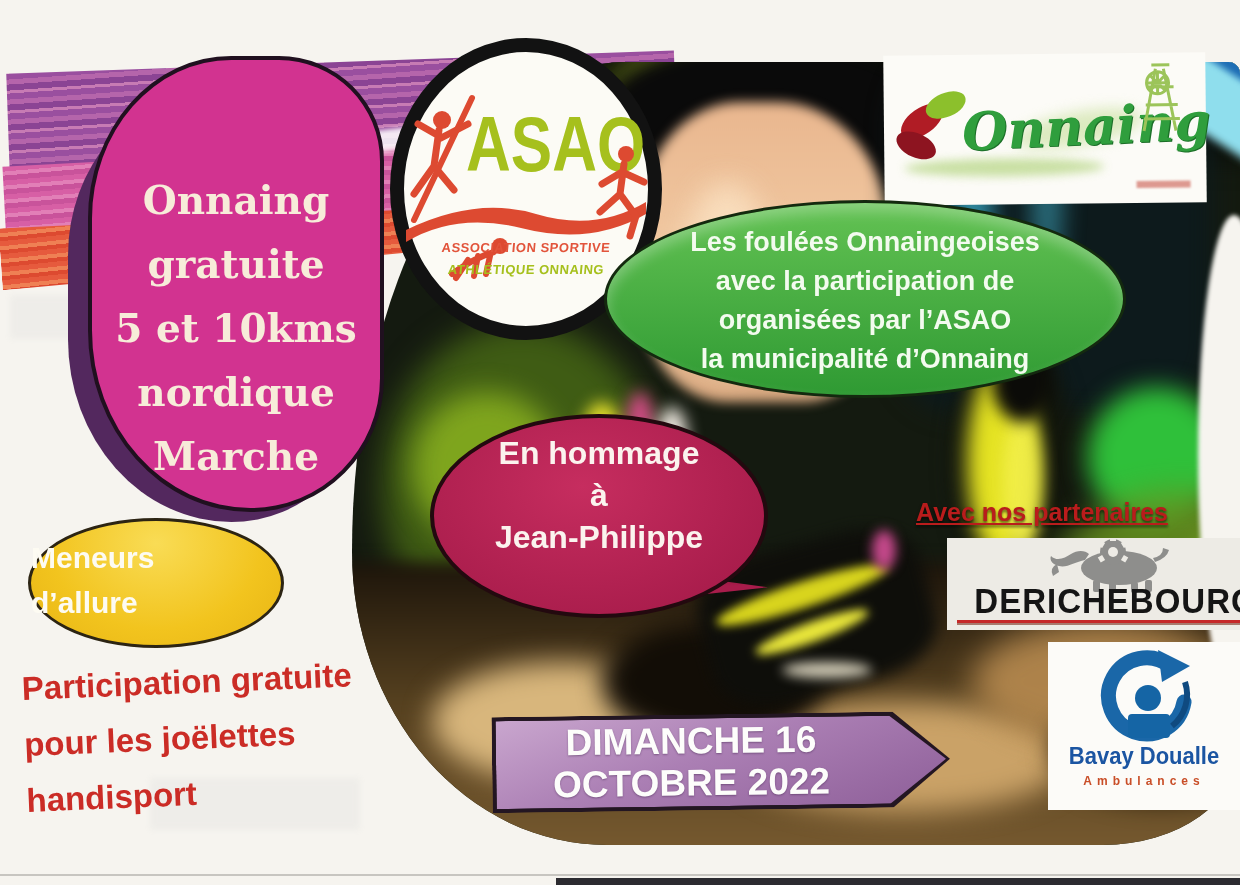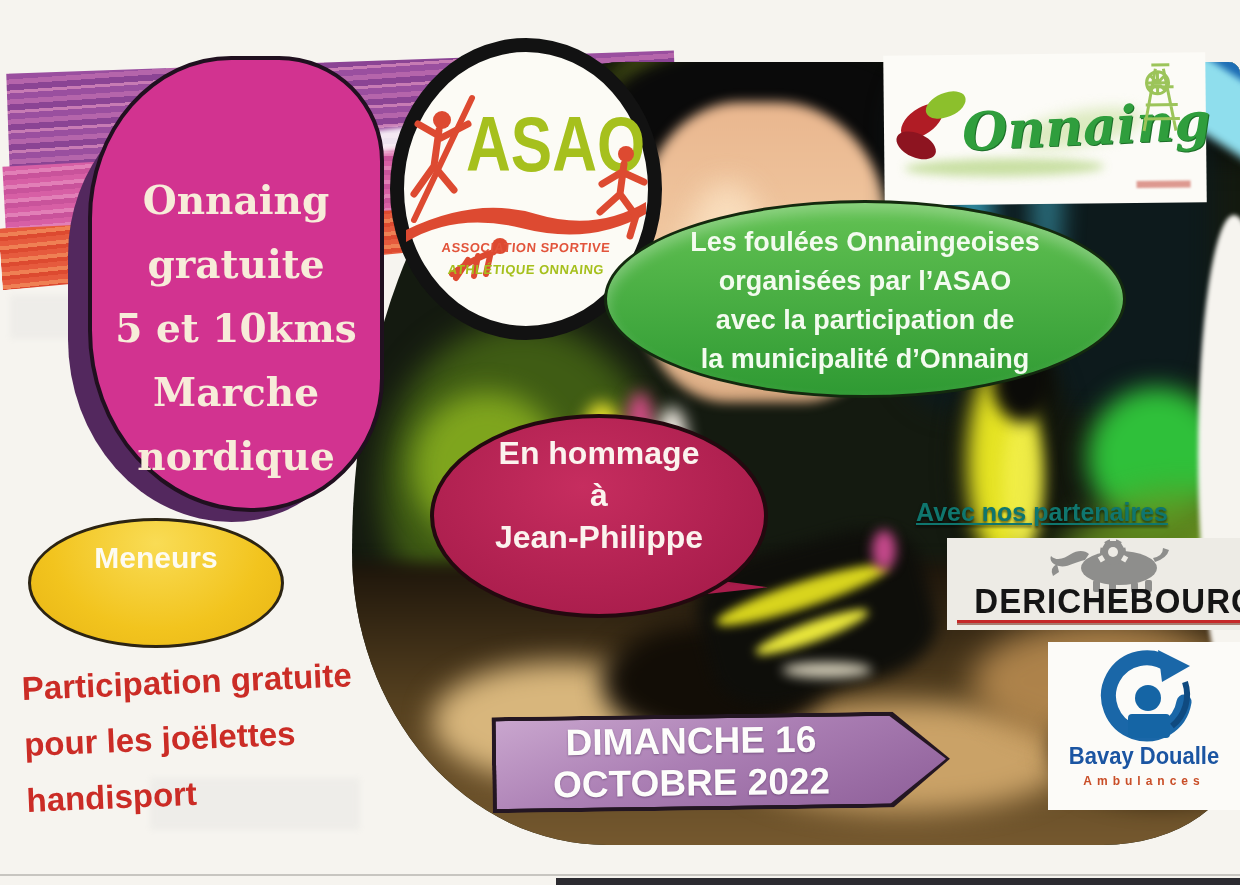--- a/index.html
+++ b/index.html
@@ -52,27 +52,27 @@
   .tailWedge{left:598px;top:564px;width:170px;height:40px;background:linear-gradient(#6f1030,#a81c4b 55%);
     clip-path:polygon(0 0,100% 58%,10% 100%);}
   .tribute{left:430px;top:414px;width:330px;height:196px;border-radius:50%;
     background:radial-gradient(ellipse at 45% 35%,#c62d5f,#a81c4b 80%);border:4px solid #23090f;}
   .tribute .txt{position:absolute;left:0;top:14px;width:100%;text-align:center;
     font-weight:bold;font-size:32px;line-height:42px;color:#fbf3ee;}
   .tribute .big{font-size:35px;letter-spacing:2px;}
   
   .yellow{left:28px;top:518px;width:250px;height:124px;border-radius:50%;
     background:radial-gradient(ellipse at 50% 18%,#f9dc55,#f2c41e 60%,#e7b414);border:3px solid #2c2413;}
-  .yellow .txt{position:absolute;left:0;top:14px;width:100%;text-align:center;
+  .yellow .txt{position:absolute;left:0;top:14px;width:100%;text-align:left;
     font-weight:bold;font-size:30px;line-height:45px;color:#fdfbf2;}
   
   .freeTxt{left:24px;top:652px;width:430px;transform:rotate(-2.4deg);color:#cb2c26;
     font-weight:bold;font-size:33px;line-height:56px;}
   
-  .partnersHead{left:916px;top:498px;font-weight:bold;font-size:25px;color:#0f766e;
+  .partnersHead{left:916px;top:498px;font-weight:bold;font-size:25px;color:#b91c1c;
     text-decoration:underline;text-shadow:0 2px 3px rgba(0,0,0,.65);}
   .deriche{left:902px;top:538px;width:338px;height:92px;background:#edebe5;margin-left:45px;}
   .deriche .name{position:absolute;left:0;top:44px;width:100%;text-align:center;font-weight:bold;
     font-size:33px;letter-spacing:1px;color:#151515;transform:scaleY(1.08);}
   .deriche .red{position:absolute;left:10px;top:82px;width:318px;height:3px;background:#c62828;}
   .deriche .red2{position:absolute;left:10px;top:85px;width:318px;height:2px;background:#8a4a3a;opacity:.7;}
   .bavay{left:1048px;top:642px;width:192px;height:168px;background:#fcfbf8;}
   .bavay .name{position:absolute;left:0;top:102px;width:100%;text-align:center;font-weight:bold;
     font-size:22px;color:#1b55a2;transform:scaleY(1.05);}
   .bavay .sub{position:absolute;left:0;top:132px;width:100%;text-align:center;font-weight:bold;
@@ -145,22 +145,22 @@
 
   <div class="ghost" style="left:10px;top:295px;width:110px;height:44px;"></div>
   <div class="ghost" style="left:150px;top:778px;width:210px;height:52px;"></div>
 
   <div class="abs pinkShadow"></div>
   <div class="abs pinkBadge">
     <div class="txt">
       <div>Onnaing</div>
       <div>gratuite</div>
       <div>5 et 10kms</div>
+      <div>nordique</div>
       <div>Marche</div>
-      <div>nordique</div>
     </div>
   </div>
 
   <div class="abs asao">
     <span class="acr">ASAO</span>
     <svg class="abs" style="left:2px;top:40px;" width="74" height="140" viewBox="0 0 74 140">
       <line x1="8" y1="128" x2="66" y2="6" stroke="#dd4a31" stroke-width="6" stroke-linecap="round"></line>
       <circle cx="36" cy="28" r="9" fill="#dd4a31"></circle>
       <path d="M33 38 L28 74 M28 74 L8 102 M28 74 L48 98 M33 44 L12 32 M35 46 L62 32" stroke="#dd4a31" stroke-width="7" fill="none" stroke-linecap="round"></path>
     </svg>
@@ -194,38 +194,39 @@
         <circle cx="30" cy="26" r="11"></circle>
         <path d="M30 15 V37 M19 26 H41 M22 18 L38 34 M38 18 L22 34"></path>
       </g>
     </svg>
     <div style="position:absolute;left:252px;top:128px;width:54px;height:7px;background:#c0392b;opacity:.5;filter:blur(1px);"></div>
   </div>
 
   <div class="abs greenBanner">
     <div class="txt">
       <div>Les foulées Onnaingeoises</div>
+      <div>avec la participation de</div>
       <div>organisées par l’ASAO</div>
-      <div>avec la participation de</div>
       <div>la municipalité d’Onnaing</div>
     </div>
   </div>
 
   <div class="abs tailWedge"></div>
   <div class="abs tribute">
     <div class="txt">
       <div>En hommage</div>
       <div>à</div>
       <div>Jean-Philippe</div>
     </div>
   </div>
 
   <div class="abs yellow">
     <div class="txt">
       <div>Meneurs</div>
+      <div>d’allure</div>
     </div>
   </div>
 
   <div class="abs freeTxt">
     <div>Participation gratuite</div>
     <div>pour les joëlettes</div>
     <div>handisport</div>
   </div>
 
   <div class="abs partnersHead">Avec nos partenaires</div>

